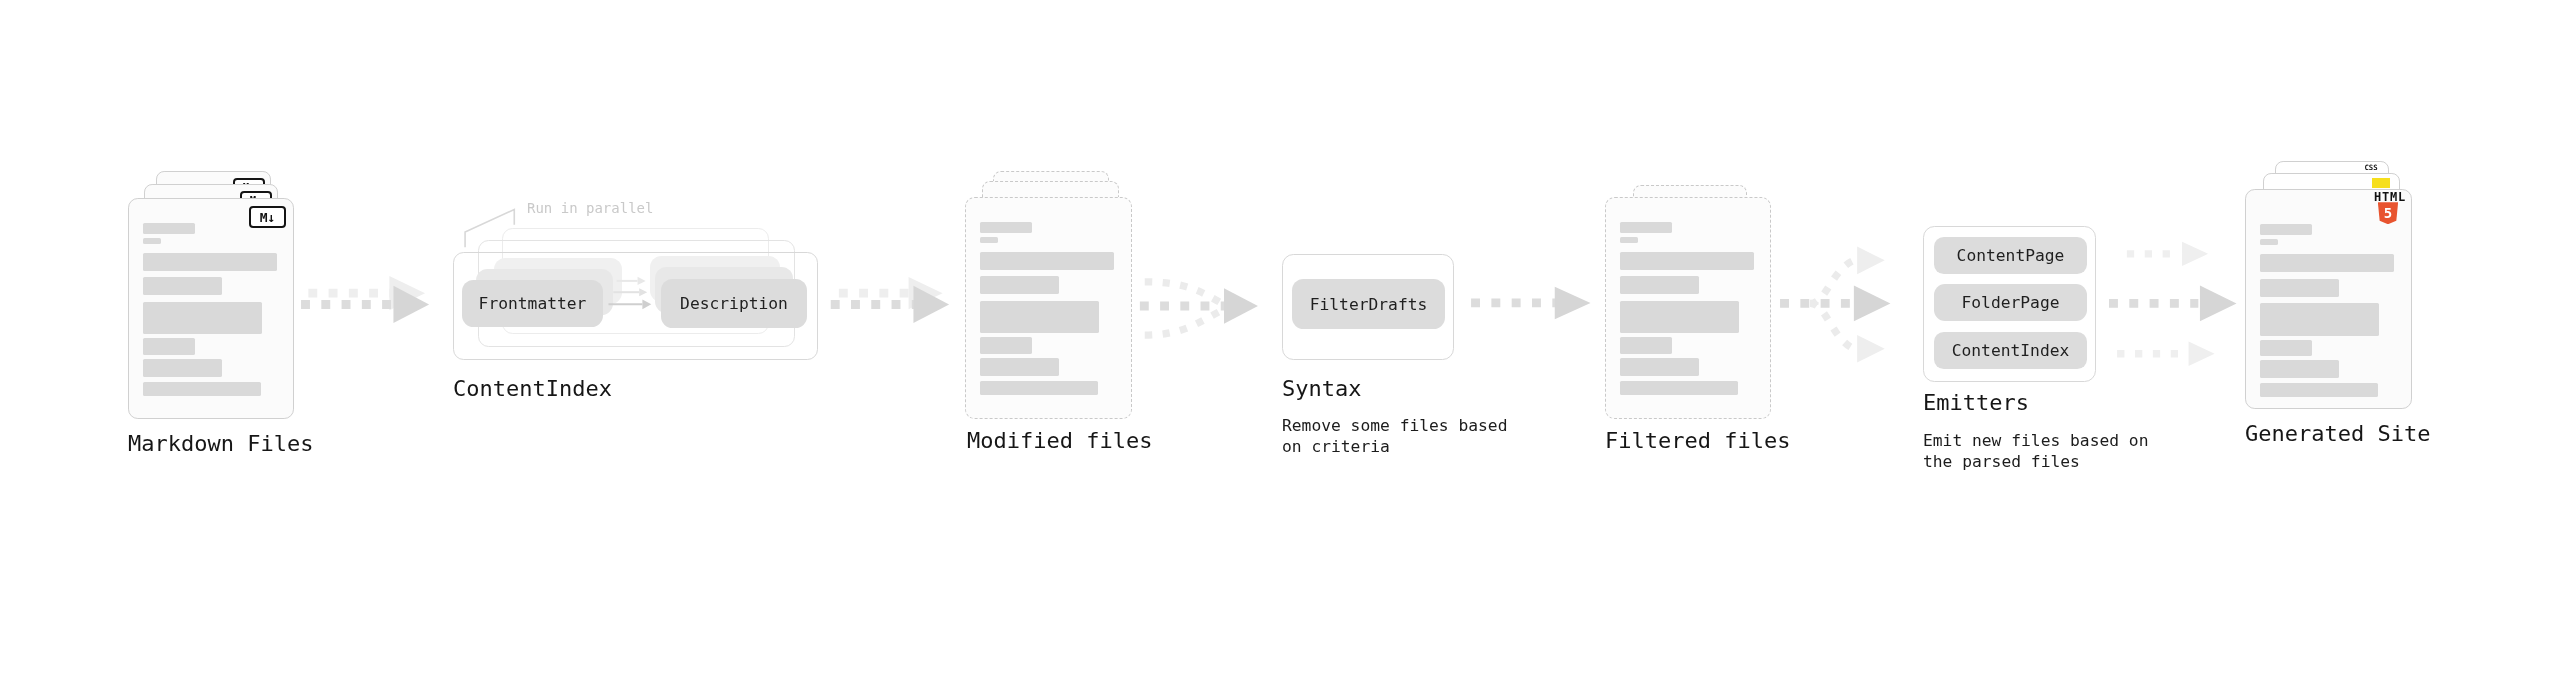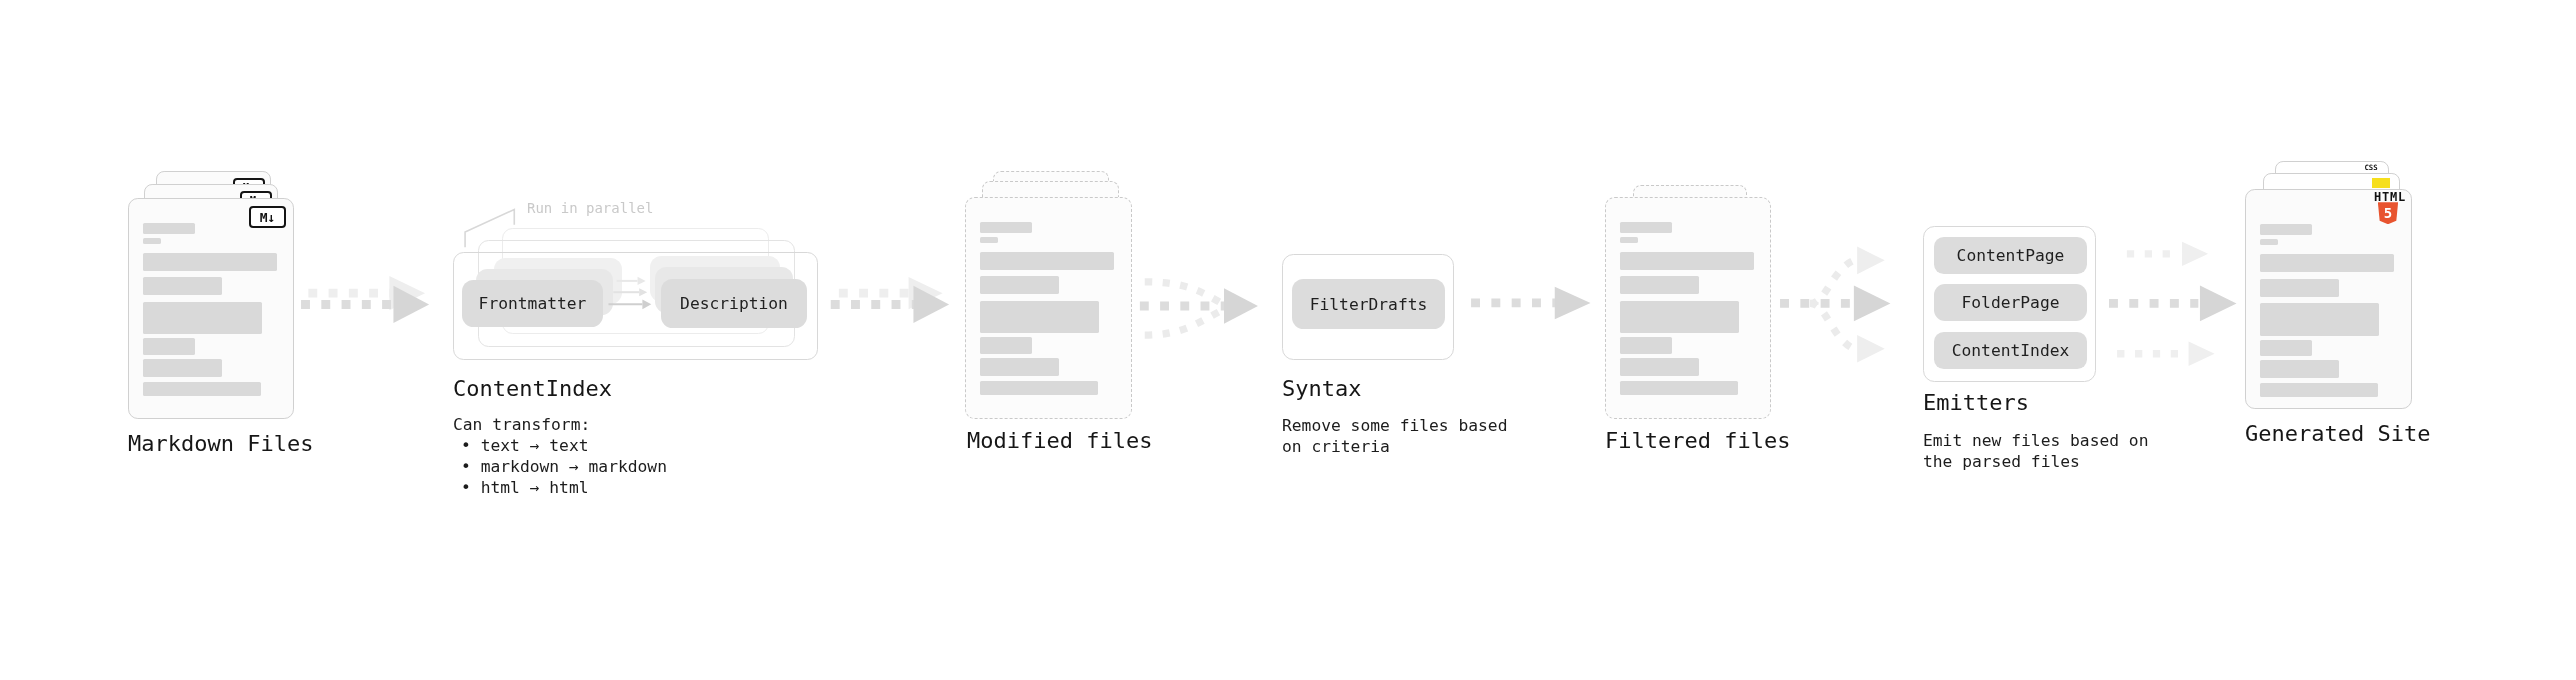--- a/index.html
+++ b/index.html
@@ -103,28 +103,20 @@
         <polygon points="42,20 52,25 42,30" fill="#e2e2e2"></polygon>
       <line x1="4" y1="40" x2="46" y2="40" stroke="#cfcfcf" stroke-width="2.5"></line>
         <polygon points="46,34 57,40 46,46" fill="#cfcfcf"></polygon>
     </svg>
     <svg class="abs" style="left:459px;top:203px;" width="67" height="50" viewBox="0 0 82 62">
       <polyline points="7,55 7,36 68,8 68,27" fill="none" stroke="#d8d8d8" stroke-width="2"></polyline>
     </svg>
     <div class="annotation" style="left:527px;top:200px;">Run in parallel</div>
   </div>
   <div class="stage-label" style="left:453px;top:377px;">ContentIndex</div>
-  <div class="stage-desc" style="left:453px;top:414px;">
-    <div>Can transform:</div>
-    <div class="bullets" style="padding-left:8.1px;">
-      <div>• text → text</div>
-      <div>• markdown → markdown</div>
-      <div>• html → html</div>
-    </div>
-  </div>
 
   <svg class="abs" style="left:829px;top:268px;" width="134" height="77" viewBox="0 0 165 95">
     <line x1="12" y1="31" x2="100" y2="31" stroke="#eeeeee" stroke-width="11" stroke-dasharray="11 14"></line>
     <polygon points="98,11 140,31 98,51" fill="#eeeeee"></polygon>
     <line x1="2" y1="45" x2="106" y2="45" stroke="#dcdcdc" stroke-width="11" stroke-dasharray="11 14"></line>
     <polygon points="104,22 148,45 104,68" fill="#d6d6d6"></polygon>
   </svg>
 
   <div>
     <div class="doc-card dashed" style="left:993px;top:171px;width:116px;height:45px;border-radius:8.1px;"></div>

